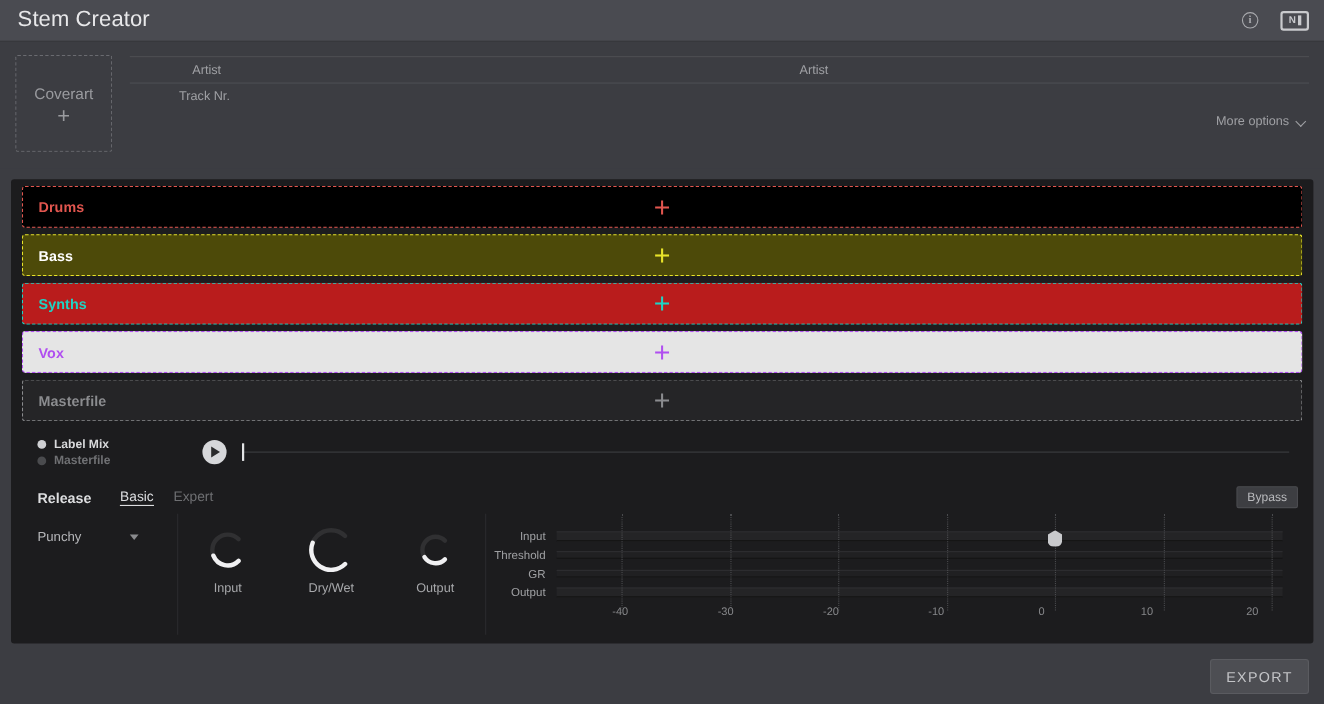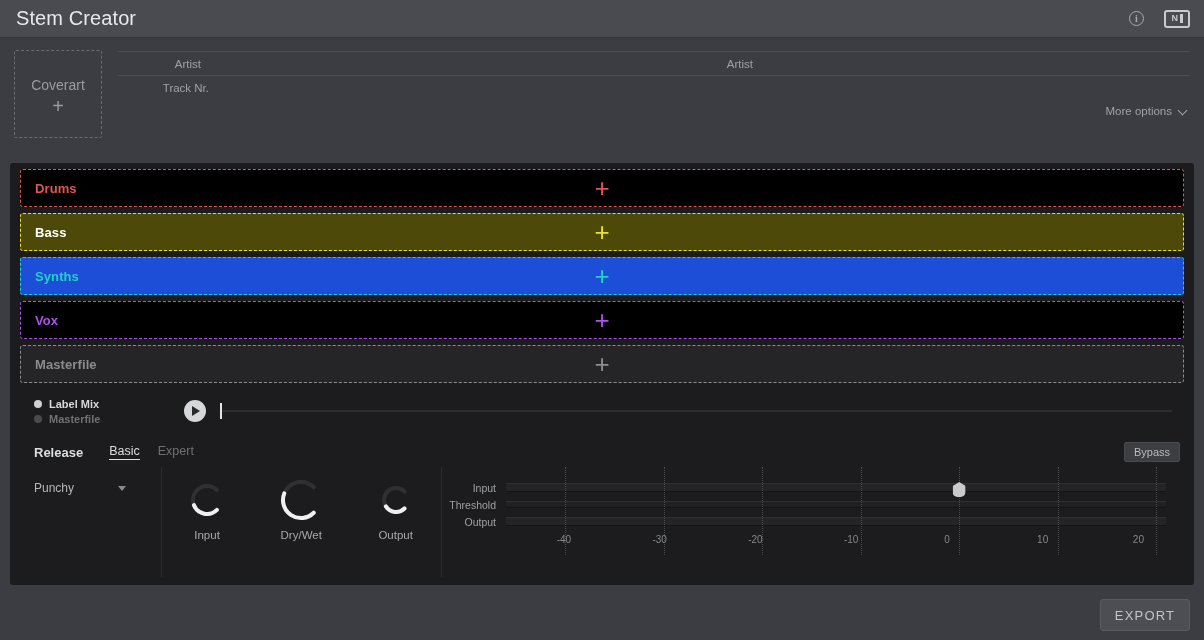--- a/index.html
+++ b/index.html
@@ -464,25 +464,25 @@
 
   <div class="stems" id="stem-list">
       <div class="stem" style="border-color: rgb(226, 86, 79); background: #000000;">
         <div class="stem-name" style="color: rgb(226, 86, 79);">Drums</div>
         <div class="stem-plus" style="color: rgb(226, 86, 79);">+</div>
       </div>
       <div class="stem" style="border-color: rgb(232, 227, 42); background: rgb(77, 74, 9);">
         <div class="stem-name" style="color: #ffffff;">Bass</div>
         <div class="stem-plus" style="color: rgb(232, 227, 42);">+</div>
       </div>
-      <div class="stem" style="border-color: rgb(31, 211, 196); background: #1d4ed8;">
+      <div class="stem" style="border-color: rgb(31, 211, 196); background: #b91c1c;">
         <div class="stem-name" style="color: rgb(31, 211, 196);">Synths</div>
         <div class="stem-plus" style="color: rgb(31, 211, 196);">+</div>
       </div>
-      <div class="stem" style="border-color: rgb(176, 79, 240); background: #000000;">
+      <div class="stem" style="border-color: rgb(176, 79, 240); background: #e5e5e5;">
         <div class="stem-name" style="color: rgb(176, 79, 240);">Vox</div>
         <div class="stem-plus" style="color: rgb(176, 79, 240);">+</div>
       </div>
       <div class="stem" style="border-color: rgb(139, 140, 143); background: rgb(37, 37, 39);">
         <div class="stem-name" style="color: rgb(139, 140, 143);">Masterfile</div>
         <div class="stem-plus" style="color: rgb(139, 140, 143);">+</div>
       </div>
     </div>
 
   <div class="player">
@@ -558,20 +558,24 @@
         <div class="meter-rows" id="meter-rows">
             <div class="meter-row">
               <div class="meter-name">Input</div>
               <div class="meter-bar"></div>
             </div>
             <div class="meter-row">
               <div class="meter-name">Threshold</div>
               <div class="meter-bar thin"></div>
             </div>
             <div class="meter-row">
+              <div class="meter-name">GR</div>
+              <div class="meter-bar thin"></div>
+            </div>
+            <div class="meter-row">
               <div class="meter-name">Output</div>
               <div class="meter-bar"></div>
             </div>
           </div>
         <div class="meter-grid" id="meter-grid">
             <div class="gridline" style="left: 7.57576%;"></div>
             <div class="gridline" style="left: 22.7273%;"></div>
             <div class="gridline" style="left: 37.8788%;"></div>
             <div class="gridline" style="left: 53.0303%;"></div>
             <div class="gridline" style="left: 68.1818%;"></div>

